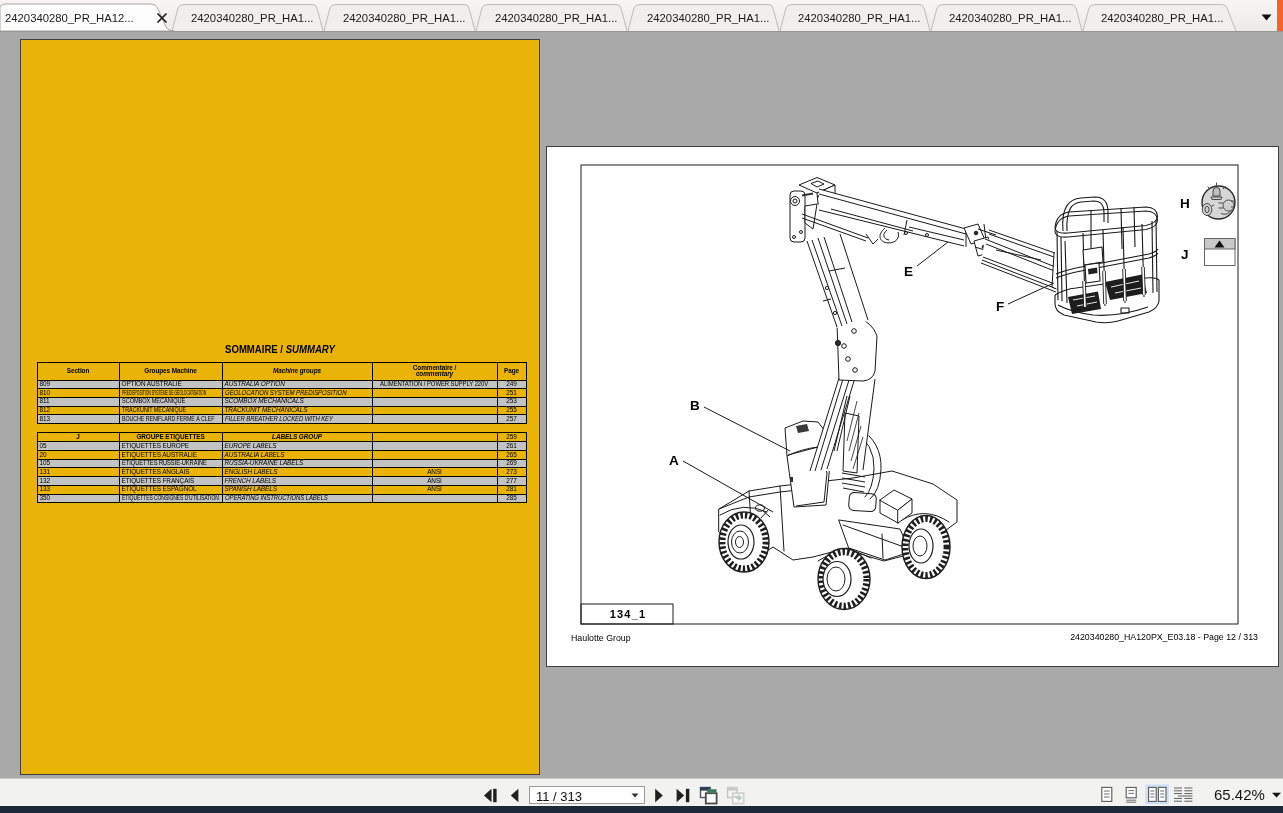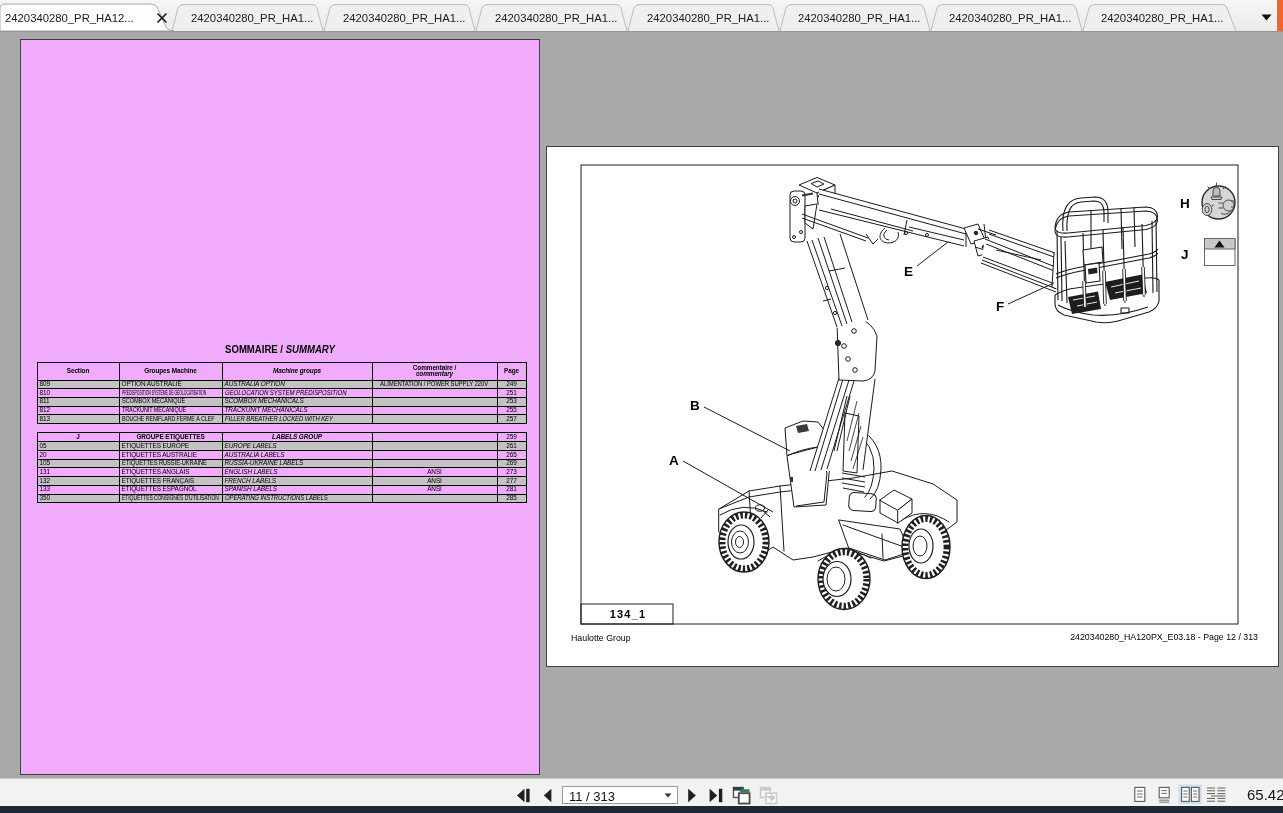--- a/index.html
+++ b/index.html
@@ -3,25 +3,25 @@
 <meta charset="utf-8">
 <style>
   * { margin:0; padding:0; box-sizing:border-box; }
   html,body { width:1283px; height:813px; overflow:hidden; background:#a9a9a9;
     font-family:"Liberation Sans", sans-serif; }
   #app { position:relative; width:1283px; height:727px; }
   #tabbar { position:absolute; left:0; top:0; width:1283px; height:32px; }
   #docarea { position:absolute; left:0; top:32px; width:1283px; height:746px;
     background:#a9a9a9; }
   #pageL { position:absolute; left:21px; top:8px; width:518px; height:734px;
-    background:#f0abfc; outline:1px solid #3f3f3f; }
+    background:#eab308; outline:1px solid #3f3f3f; }
   #pageR { position:absolute; left:547px; top:115px; width:731px; height:519px;
     background:#fff; outline:1px solid #3f3f3f; }
   #toolbar { position:absolute; left:0; top:778px; width:1283px; height:28px;
-    background:#f2f2f1; border-top:1px solid #cccbca;padding-left:33px; }
+    background:#f2f2f1; border-top:1px solid #cccbca; }
   #bstrip { position:absolute; left:0; top:806px; width:1283px; height:7px;
     background:#1d2936; }
 
   
   .ttl { position:absolute; left:0; width:518px; top:302.5px; text-align:center;
     font-size:11px; font-weight:bold; color:#000; transform:scaleX(0.87); }
   .pfoot { position:absolute; left:0; width:519px; top:710px; text-align:center;
     font-size:8.5px; color:#000; }
   table.s { position:absolute; left:15.5px; border-collapse:collapse;
     table-layout:fixed; width:489px; font-size:6.4px; line-height:1.05;

